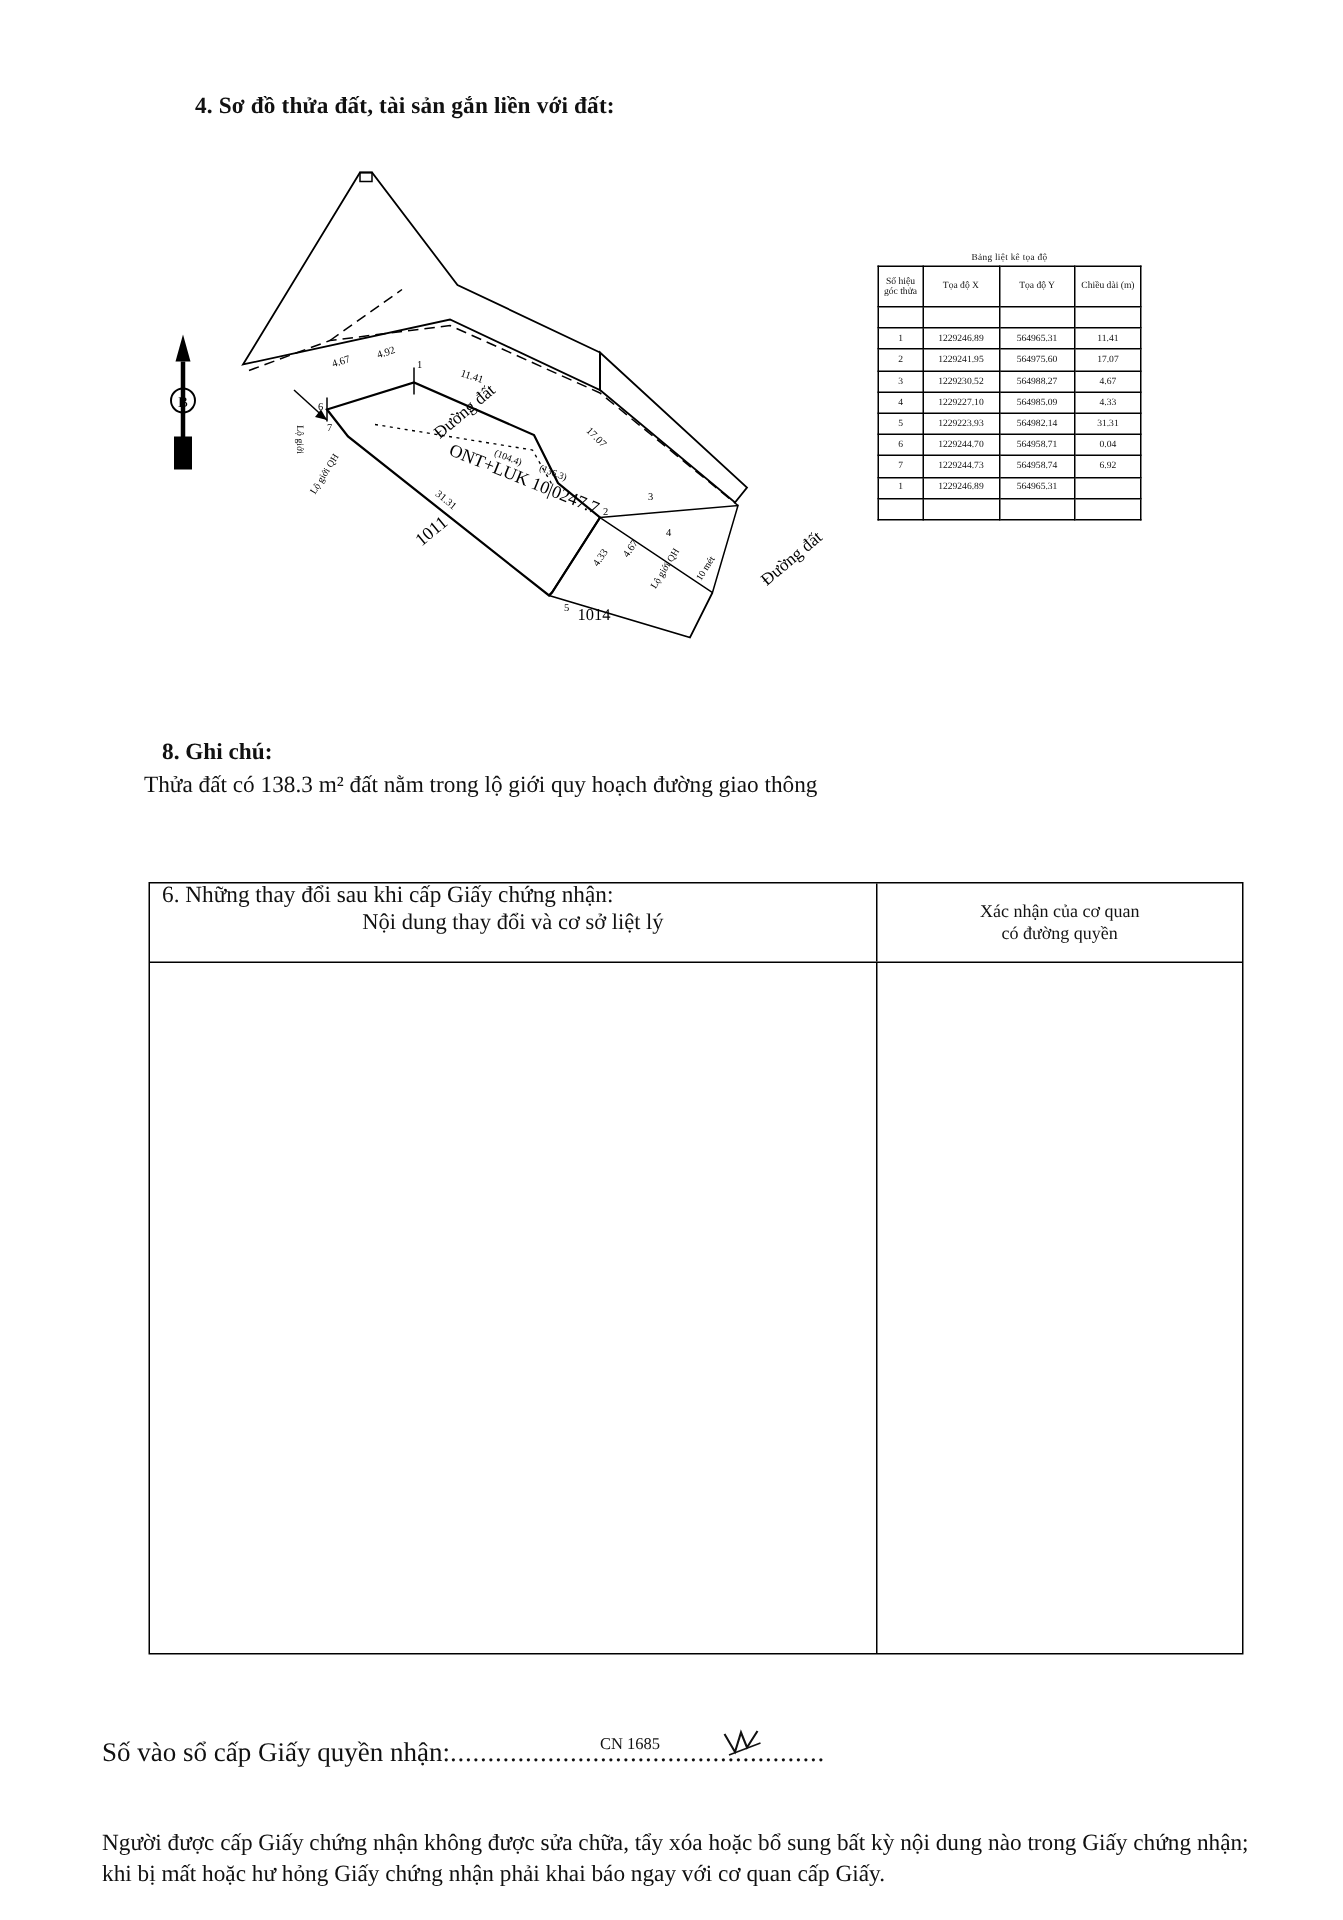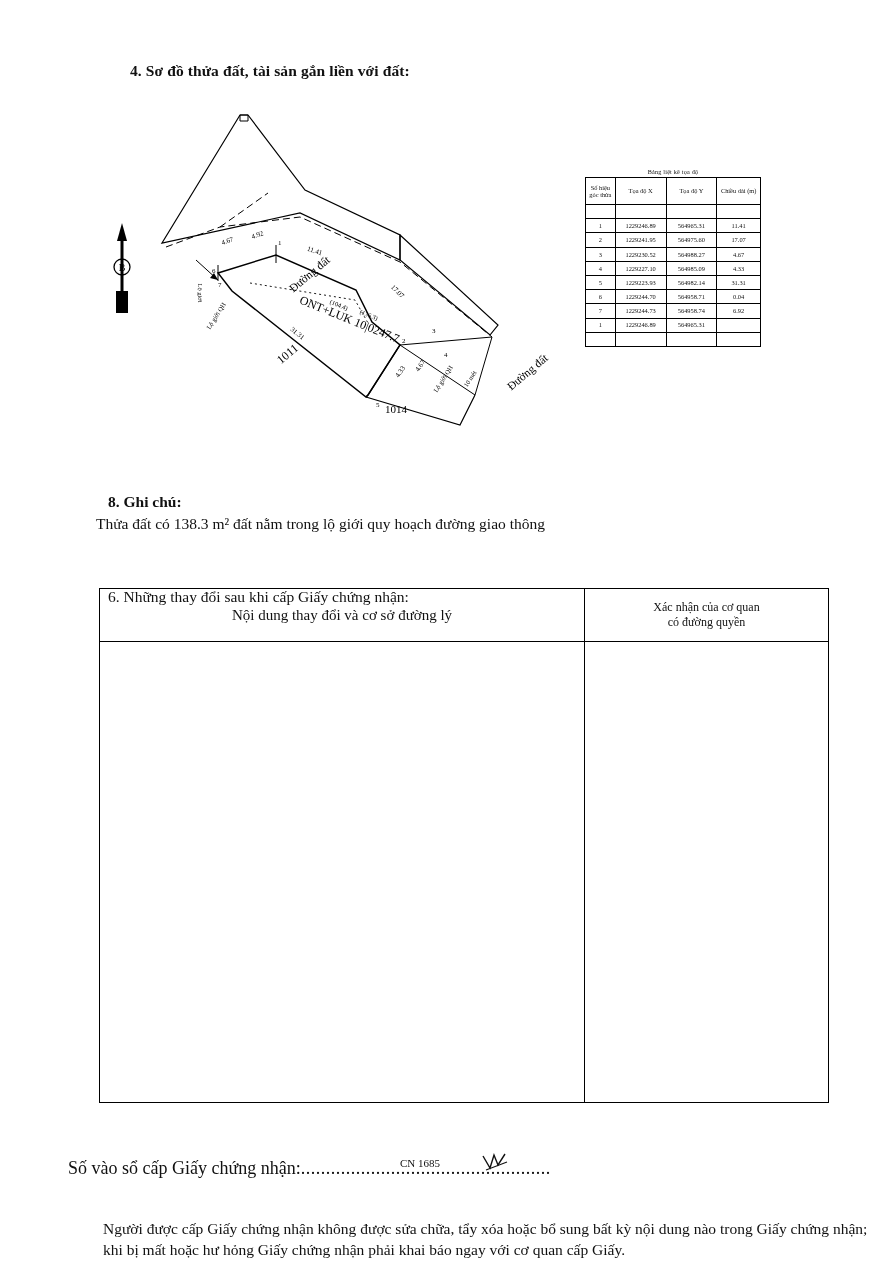--- a/index.html
+++ b/index.html
@@ -171,21 +171,20 @@
     width: 34px;
     height: 26px;
   }
   .footnote {
     position: absolute;
     left: 68px;
     top: 1218px;
     width: 770px;
     font-size: 15.5px;
     line-height: 1.38;
-    margin-left: 35px;
   }
 
   
   .dtext { font-family: "Liberation Serif", serif; fill: #000; }
 </style>
 </head>
 <body>
 
 <div class="page">
 
@@ -340,36 +339,36 @@
       </tbody>
     </table>
   </div>
 
   <div class="sec5-title">8. Ghi chú:</div>
   <div class="sec5-body">Thửa đất có 138.3 m² đất nằm trong lộ giới quy hoạch đường giao thông</div>
 
   <div class="sec6-title">6. Những thay đổi sau khi cấp Giấy chứng nhận:</div>
   <div class="sec6-table">
     <div class="sec6-head">
-      <div class="col-left">Nội dung thay đổi và cơ sở đường lý</div>
+      <div class="col-left">Nội dung thay đổi và cơ sở liệt lý</div>
       <div class="col-right">
         <div>
           <div>Xác nhận của cơ quan</div>
           <div>có đường quyền</div>
         </div>
       </div>
     </div>
     <div class="sec6-body">
       <div class="col-left"></div>
       <div class="col-right"></div>
     </div>
   </div>
 
   <div class="so-vao-so">
-    <span>Số vào sổ cấp Giấy chứng nhận:</span><span class="dots">..................................................</span>
+    <span>Số vào sổ cấp Giấy quyền nhận:</span><span class="dots">..................................................</span>
   </div>
   <div class="cn-code">CN 1685</div>
   <div class="cn-mark">
     <svg width="34" height="26" viewBox="0 0 34 26" xmlns="http://www.w3.org/2000/svg">
       <path d="M2 4 L9 16 L13 3 L17 13 L24 2" fill="none" stroke="#111" stroke-width="1.4"></path>
       <path d="M5 18 L26 10" fill="none" stroke="#111" stroke-width="1.1"></path>
     </svg>
   </div>
 
   <div class="footnote">Người được cấp Giấy chứng nhận không được sửa chữa, tẩy xóa hoặc bổ sung bất kỳ nội dung nào trong Giấy chứng nhận; khi bị mất hoặc hư hỏng Giấy chứng nhận phải khai báo ngay với cơ quan cấp Giấy.</div>

